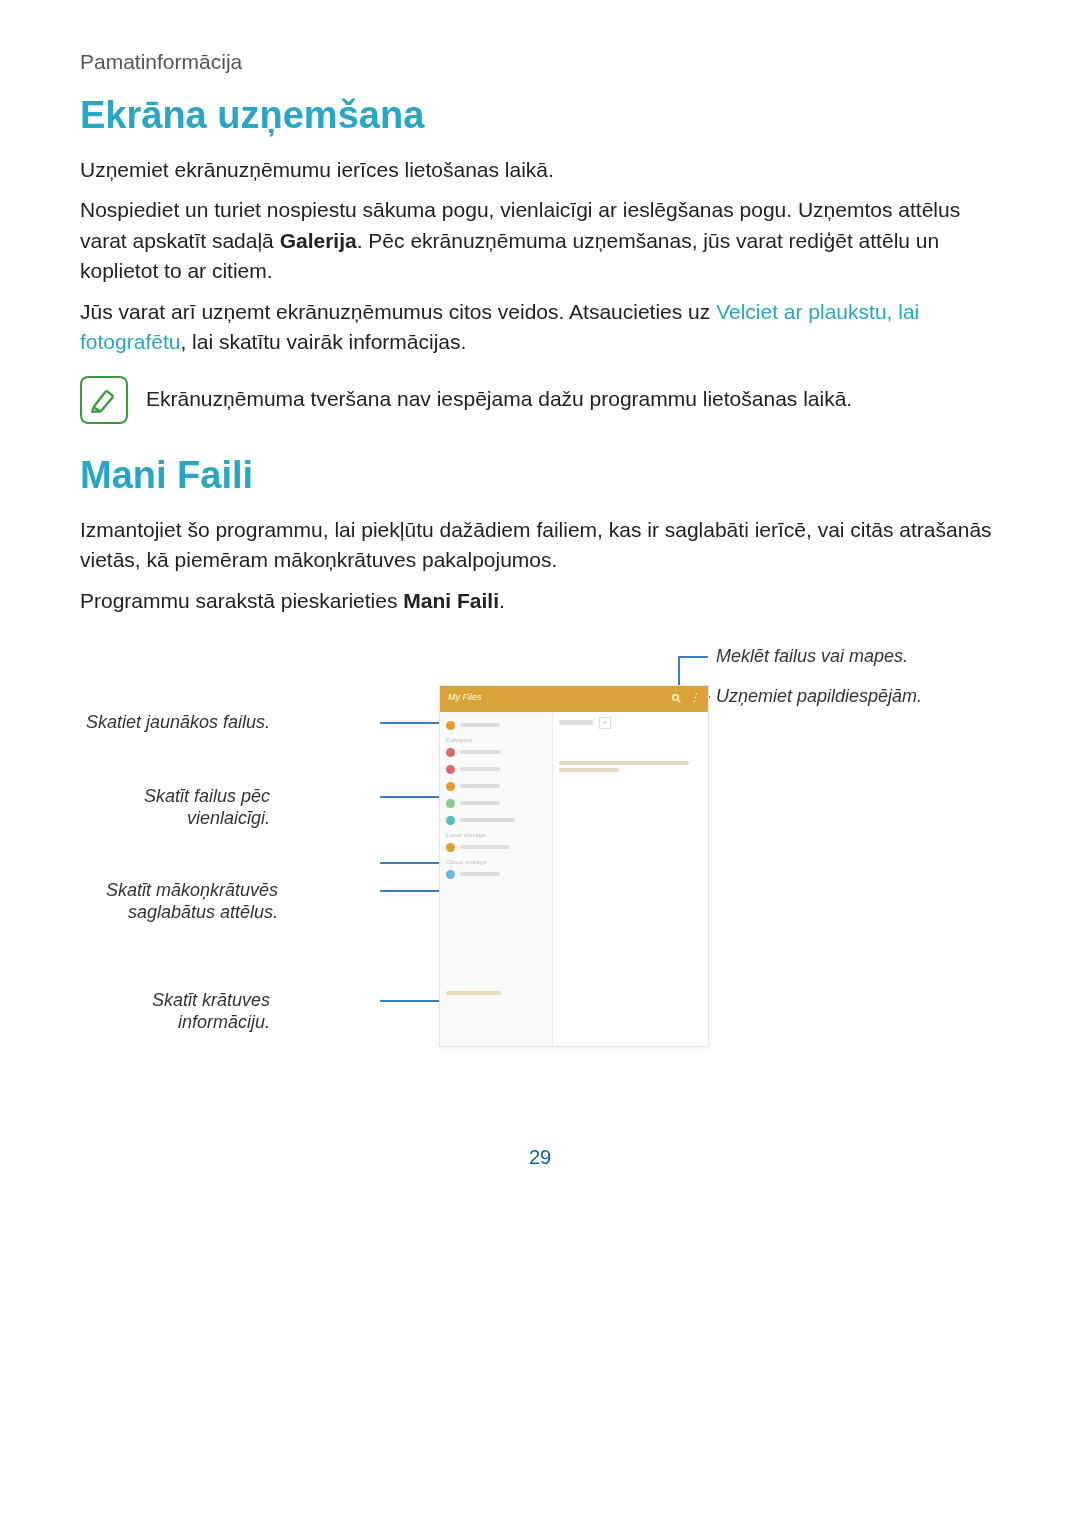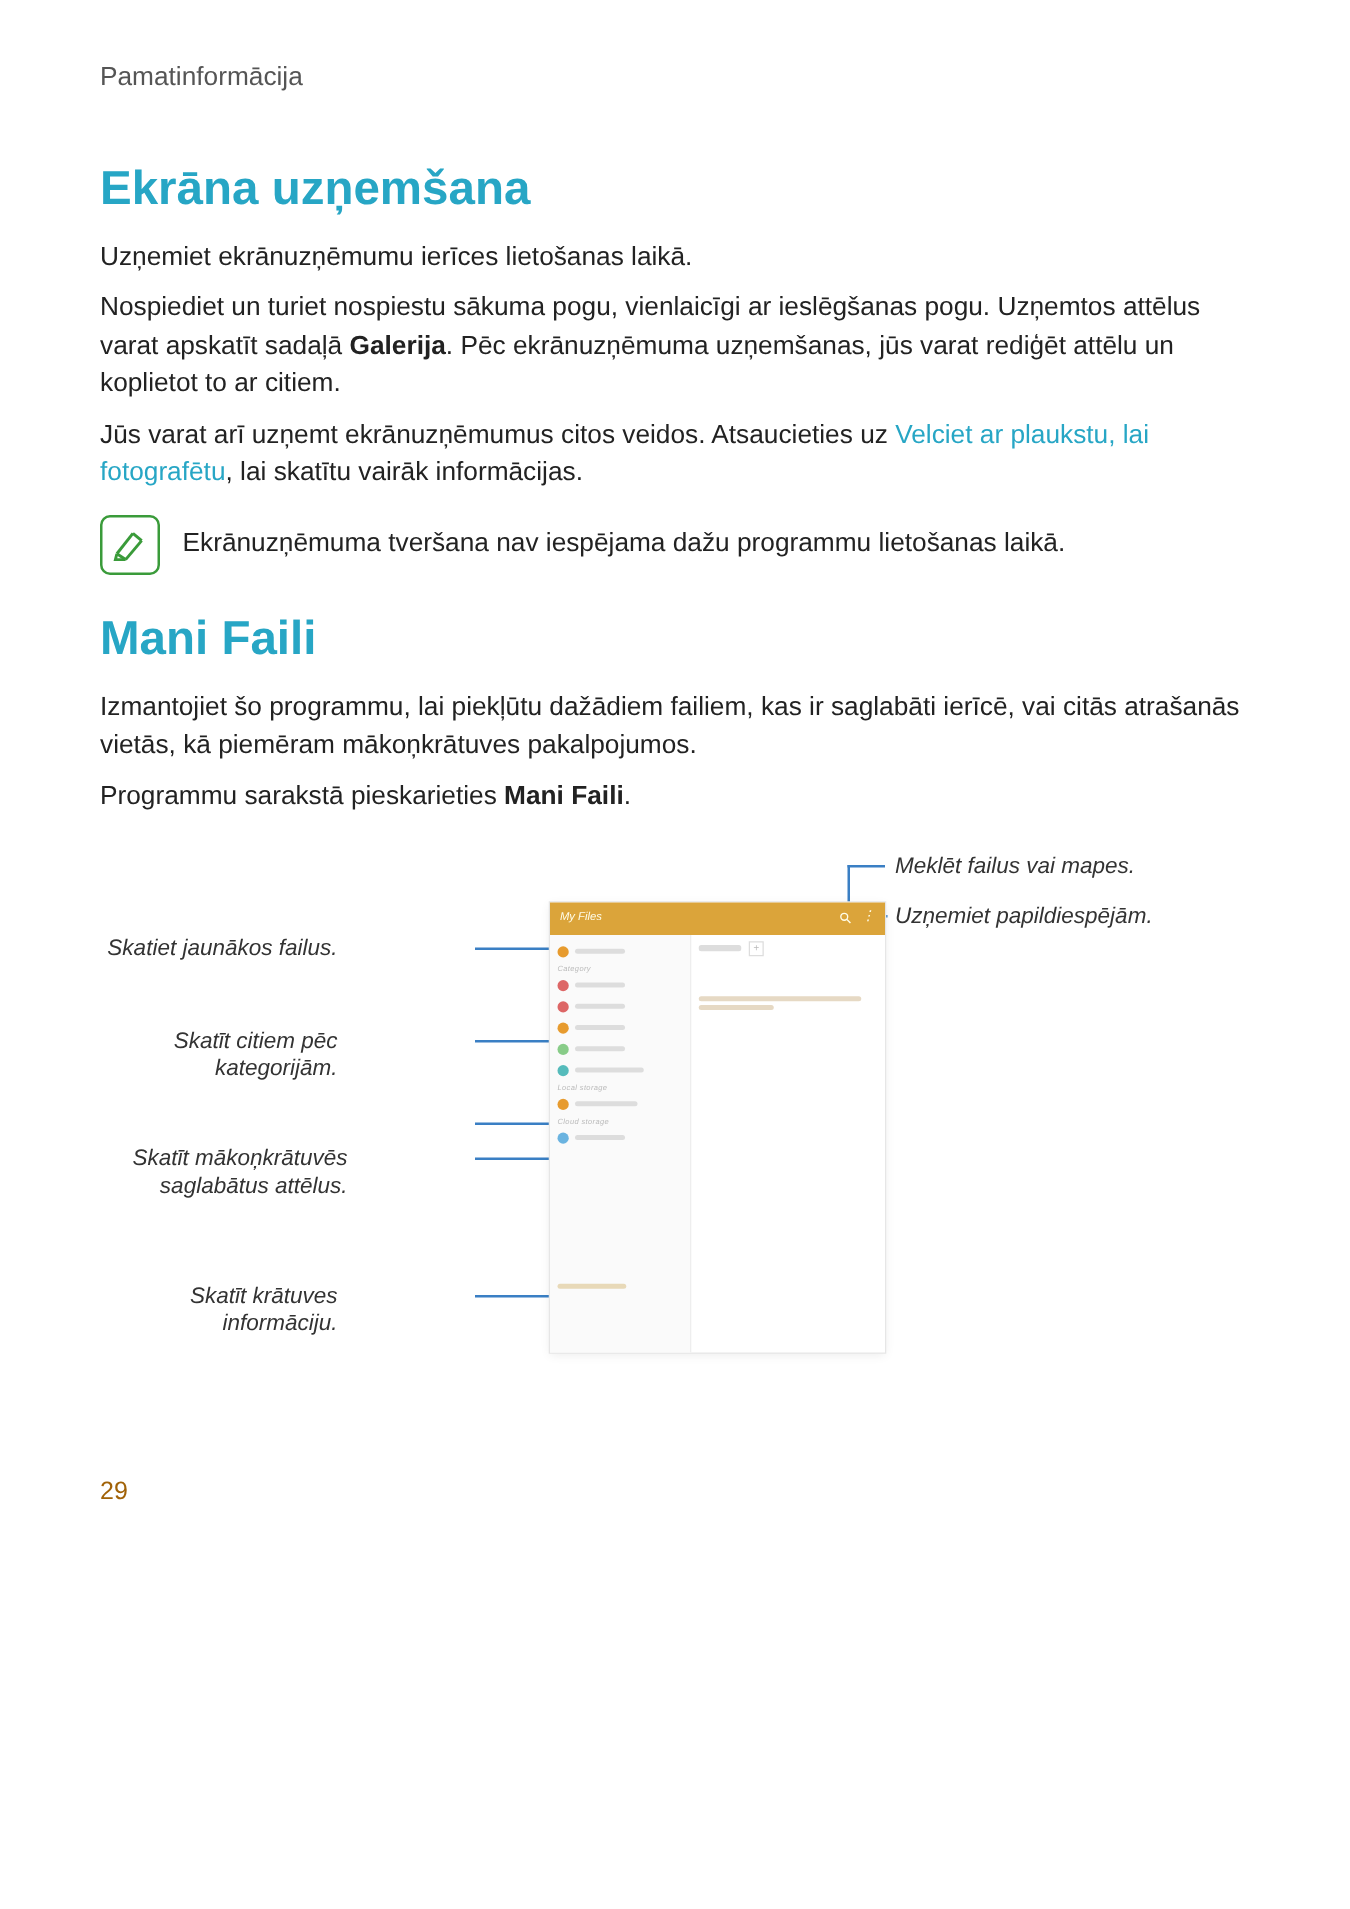--- a/index.html
+++ b/index.html
@@ -10,21 +10,21 @@
     color: #222;
     width: 1080px;
   }
   .page {
     padding: 50px 80px 40px 80px;
     position: relative;
   }
   .header-label {
     font-size: 21px;
     color: #555;
-    margin-bottom: 56px;
+    margin-bottom: 20px;
   }
   h1 {
     color: #27a6c5;
     font-weight: 700;
     font-size: 38px;
     margin: 15px 0 18px 0;
   }
   p {
     font-size: 21px;
     line-height: 1.45;
@@ -184,23 +184,23 @@
   }
   .lead.h { height: 2px; }
   .lead.v { width: 2px; }
   .lead-dot {
     position: absolute;
     width: 7px; height: 7px; border-radius: 50%;
     background: #3a7fc4;
   }
 
   .page-number {
-    text-align: left;
+    text-align: center;
     font-size: 20px;
-    color: #a16207;
+    color: #0369a1;
     margin-top: 80px;
   }
 </style>
 </head>
 <body>
 
 <div class="page">
   <div class="header-label">Pamatinformācija</div>
 
   <h1>Ekrāna uzņemšana</h1>
@@ -244,21 +244,21 @@
     <div class="lead-dot" style="left:595px; top:49px;"></div>
 
     <div class="callout right" style="left:636px; top:40px;">Uzņemiet papildiespējām.</div>
     <div class="lead h" style="left:618px; top:50px; width:12px;"></div>
     <div class="lead-dot" style="left:614px; top:47px;"></div>
 
     <div class="callout left" style="right:730px; top:66px;">Skatiet jaunākos failus.</div>
     <div class="lead h" style="left:300px; top:76px; width:70px;"></div>
     <div class="lead-dot" style="left:368px; top:73px;"></div>
 
-    <div class="callout left" style="right:730px; top:140px;">Skatīt citiem pēc kategorijām.</div>
+    <div class="callout left" style="right:730px; top:140px;">Skatīt failus pēc vienlaicīgi.</div>
     <div class="lead h" style="left:300px; top:150px; width:62px;"></div>
 
     <div class="lead h" style="left:300px; top:216px; width:70px;"></div>
     <div class="lead-dot" style="left:368px; top:213px;"></div>
 
     <div class="callout left" style="right:722px; top:234px;">
       <span>Skatīt mākoņkrātuvēs</span><br>
       <span>saglabātus attēlus.</span>
     </div>
     <div class="lead h" style="left:300px; top:244px; width:70px;"></div>

